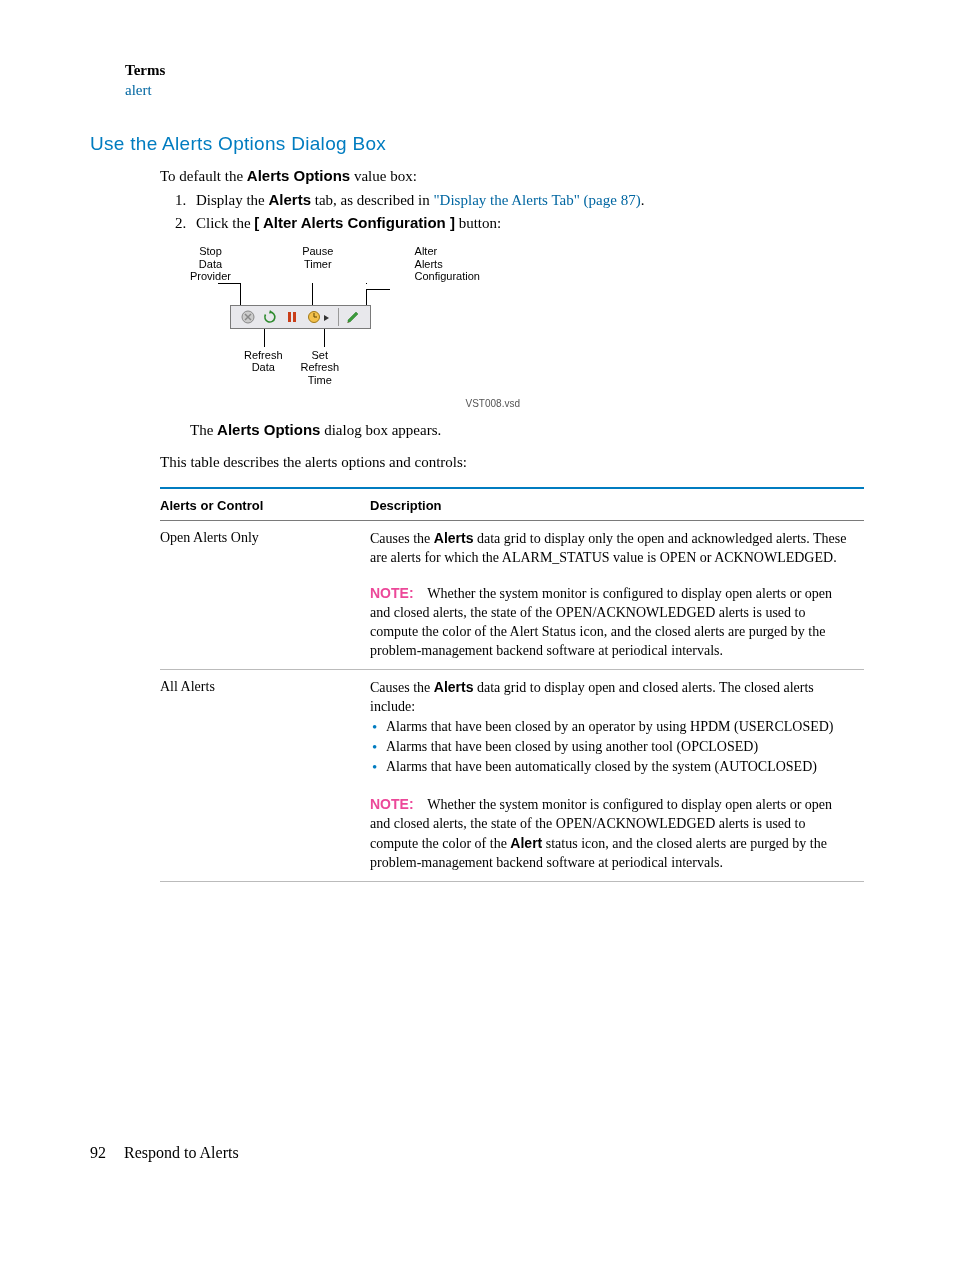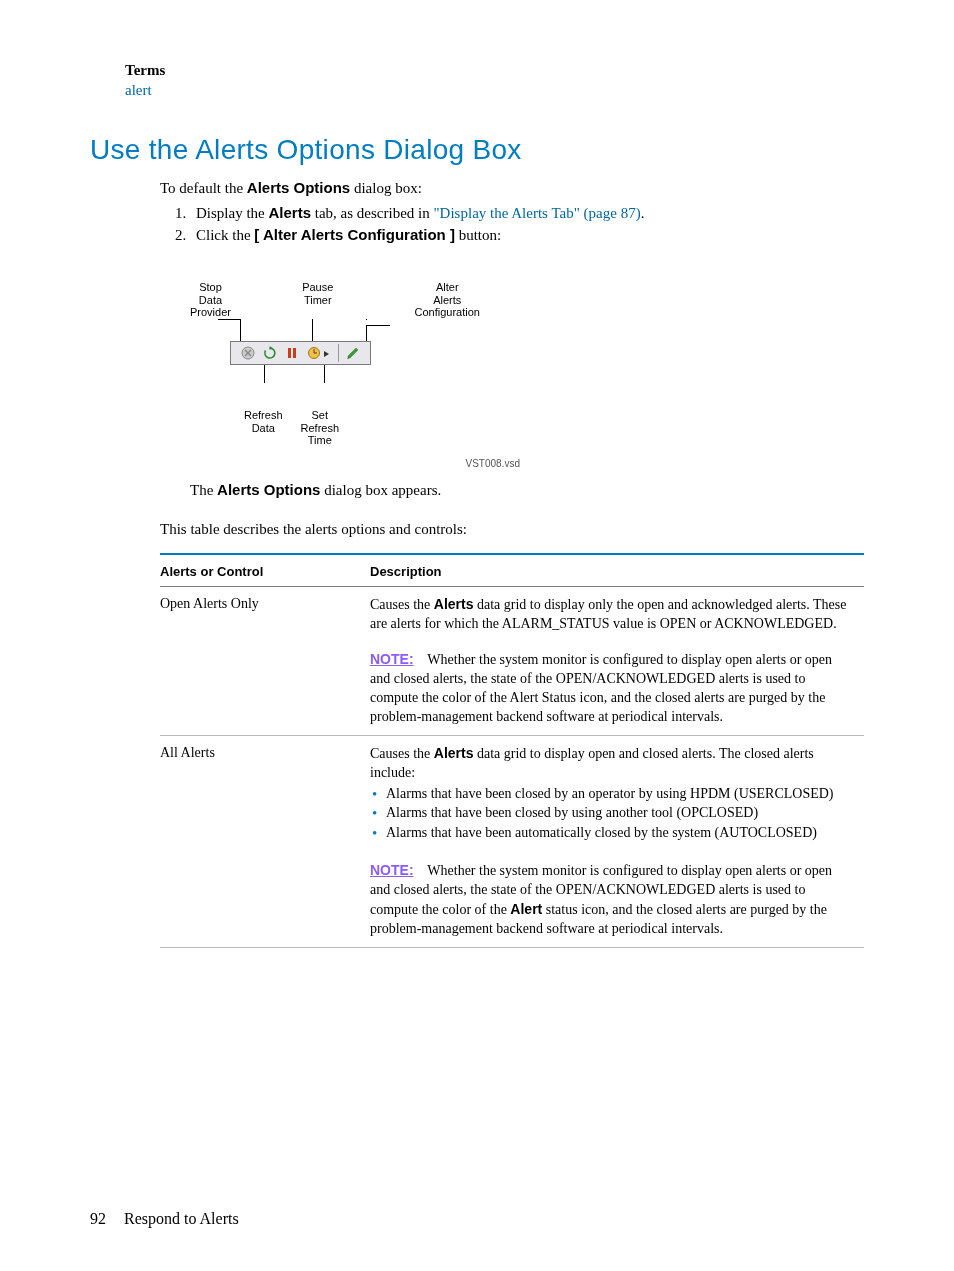--- a/index.html
+++ b/index.html
@@ -12,47 +12,47 @@
     width: 954px;
     box-sizing: border-box;
     line-height: 1.35;
   }
   .terms-block { margin-left: 35px; margin-bottom: 30px; }
   .terms-heading { font-weight: bold; }
   .link { color: #0066a1; }
   h1.section-title {
     font-family: Futura, "Century Gothic", "Trebuchet MS", Arial, sans-serif;
     font-weight: 300;
-    font-size: 28px;
+    font-size: 19px;
     color: #007cc0;
     margin: 20px 0 10px 0;
     letter-spacing: 0.3px;
   }
   .lead-in { margin-left: 70px; margin-bottom: 4px; }
   ol.steps { margin: 2px 0 6px 70px; padding-left: 30px; }
   ol.steps li { padding-left: 6px; margin-bottom: 2px; }
   .bold-sans { font-family: Arial, Helvetica, sans-serif; font-weight: bold; }
   .figure-wrap { margin: 12px 0 10px 110px; }
   
   .fig { position: relative; width: 280px; font-family: Arial, Helvetica, sans-serif; font-size: 11px; color: #000; }
   .fig .labels-top { display:flex; justify-content:space-between; }
-  .fig .lbl { text-align:center; line-height: 1.15; margin-top: 24px; }
+  .fig .lbl { text-align:center; line-height: 1.15; }
   .fig .connectors-top { position: relative; height: 22px; }
   .fig .toolbar {
     display:inline-flex; align-items:center;
     border:1px solid #7a7a7a; background:#e8e8ec;
     padding:2px 6px; margin-left: 30px;
   }
   .fig .tb-btn { width:18px; height:18px; margin:0 2px; display:flex; align-items:center; justify-content:center; }
   .fig svg { display:block; }
   .fig .connectors-bot { position: relative; height: 20px; }
   .fig .labels-bot { display:flex; }
   .fig .caption { font-size:10px; color:#555; text-align:right; margin-top:10px; margin-right: -40px; }
 
-  .after-fig { margin-left: 100px; margin-top: 8px; margin-bottom: 18px; }
+  .after-fig { margin-left: 100px; margin-top: 8px; margin-bottom: 12px; }
   .table-intro { margin-left: 70px; margin-bottom: 14px; }
 
   table.opts {
     width: calc(100% - 70px);
     margin-left: 70px;
     border-collapse: collapse;
     font-size: 14px;
   }
   table.opts thead th {
     font-family: Arial, Helvetica, sans-serif;
@@ -62,21 +62,21 @@
     border-bottom: 1px solid #7a7a7a;
     padding: 8px 6px 6px 0;
     font-size: 13px;
   }
   table.opts td {
     vertical-align: top;
     padding: 8px 10px 8px 0;
   }
   table.opts tr.sep td { border-bottom: 1px solid #bbb; }
   table.opts td.opt { width: 200px; }
-  .note-label { font-family: Arial, Helvetica, sans-serif; font-weight: bold; color: #8b5cf6; text-decoration: underline; }
+  .note-label { font-family: Arial, Helvetica, sans-serif; font-weight: bold; color: #ec4899; }
   ul.bullets { list-style: none; margin: 2px 0 2px 0; padding: 0; }
   ul.bullets li { padding-left: 16px; position: relative; margin: 1px 0; }
   ul.bullets li::before { content: "•"; color: #007cc0; position: absolute; left: 2px; top: -1px; font-size: 15px; }
 
   .footer { position: relative; margin-top: 260px; font-size: 16px; }
   .footer .pn { display:inline-block; width: 30px; }
 
   
   .vline { position:absolute; width:1px; background:#000; }
   .hline { position:absolute; height:1px; background:#000; }
@@ -85,42 +85,42 @@
 <body>
 
 <div class="terms-block">
   <div class="terms-heading">Terms</div>
   <div class="link">alert</div>
 </div>
 
 <h1 class="section-title">Use the Alerts Options Dialog Box</h1>
 
 <div class="lead-in">
-  <span>To default the </span><span class="bold-sans">Alerts Options</span><span> dialog box:</span>
+  <span>To default the </span><span class="bold-sans">Alerts Options</span><span> value box:</span>
 </div>
 
 <ol class="steps">
   <li>
     <span>Display the </span><span class="bold-sans">Alerts</span><span> tab, as described in </span><span class="link">"Display the Alerts Tab" (page 87)</span><span>.</span>
   </li>
   <li>
     <span>Click the </span><span class="bold-sans">[ Alter Alerts Configuration ]</span><span> button:</span>
   </li>
 </ol>
 
 <div class="figure-wrap">
   <div class="fig">
     
     <div class="labels-top">
       <div class="lbl" style="white-space:pre; margin-left:-10px;">Stop
 Data
 Provider</div>
       <div class="lbl" style="white-space:pre; margin-left:-10px;">Pause
 Timer</div>
-      <div class="lbl" style="white-space:pre; text-align:center;">Alter
+      <div class="lbl" style="white-space:pre; text-align:left;">Alter
 Alerts
 Configuration</div>
     </div>
     
     <div class="connectors-top">
       <span class="hline" style="left:18px; top:0; width:22px;"></span>
       <span class="vline" style="left:40px; top:0; height:22px;"></span>
       <span class="vline" style="left:112px; top:0; height:22px;"></span>
       <span class="hline" style="left:166px; top:6px; width:24px;"></span>
       <span class="vline" style="left:166px; top:6; height:1px;"></span>

